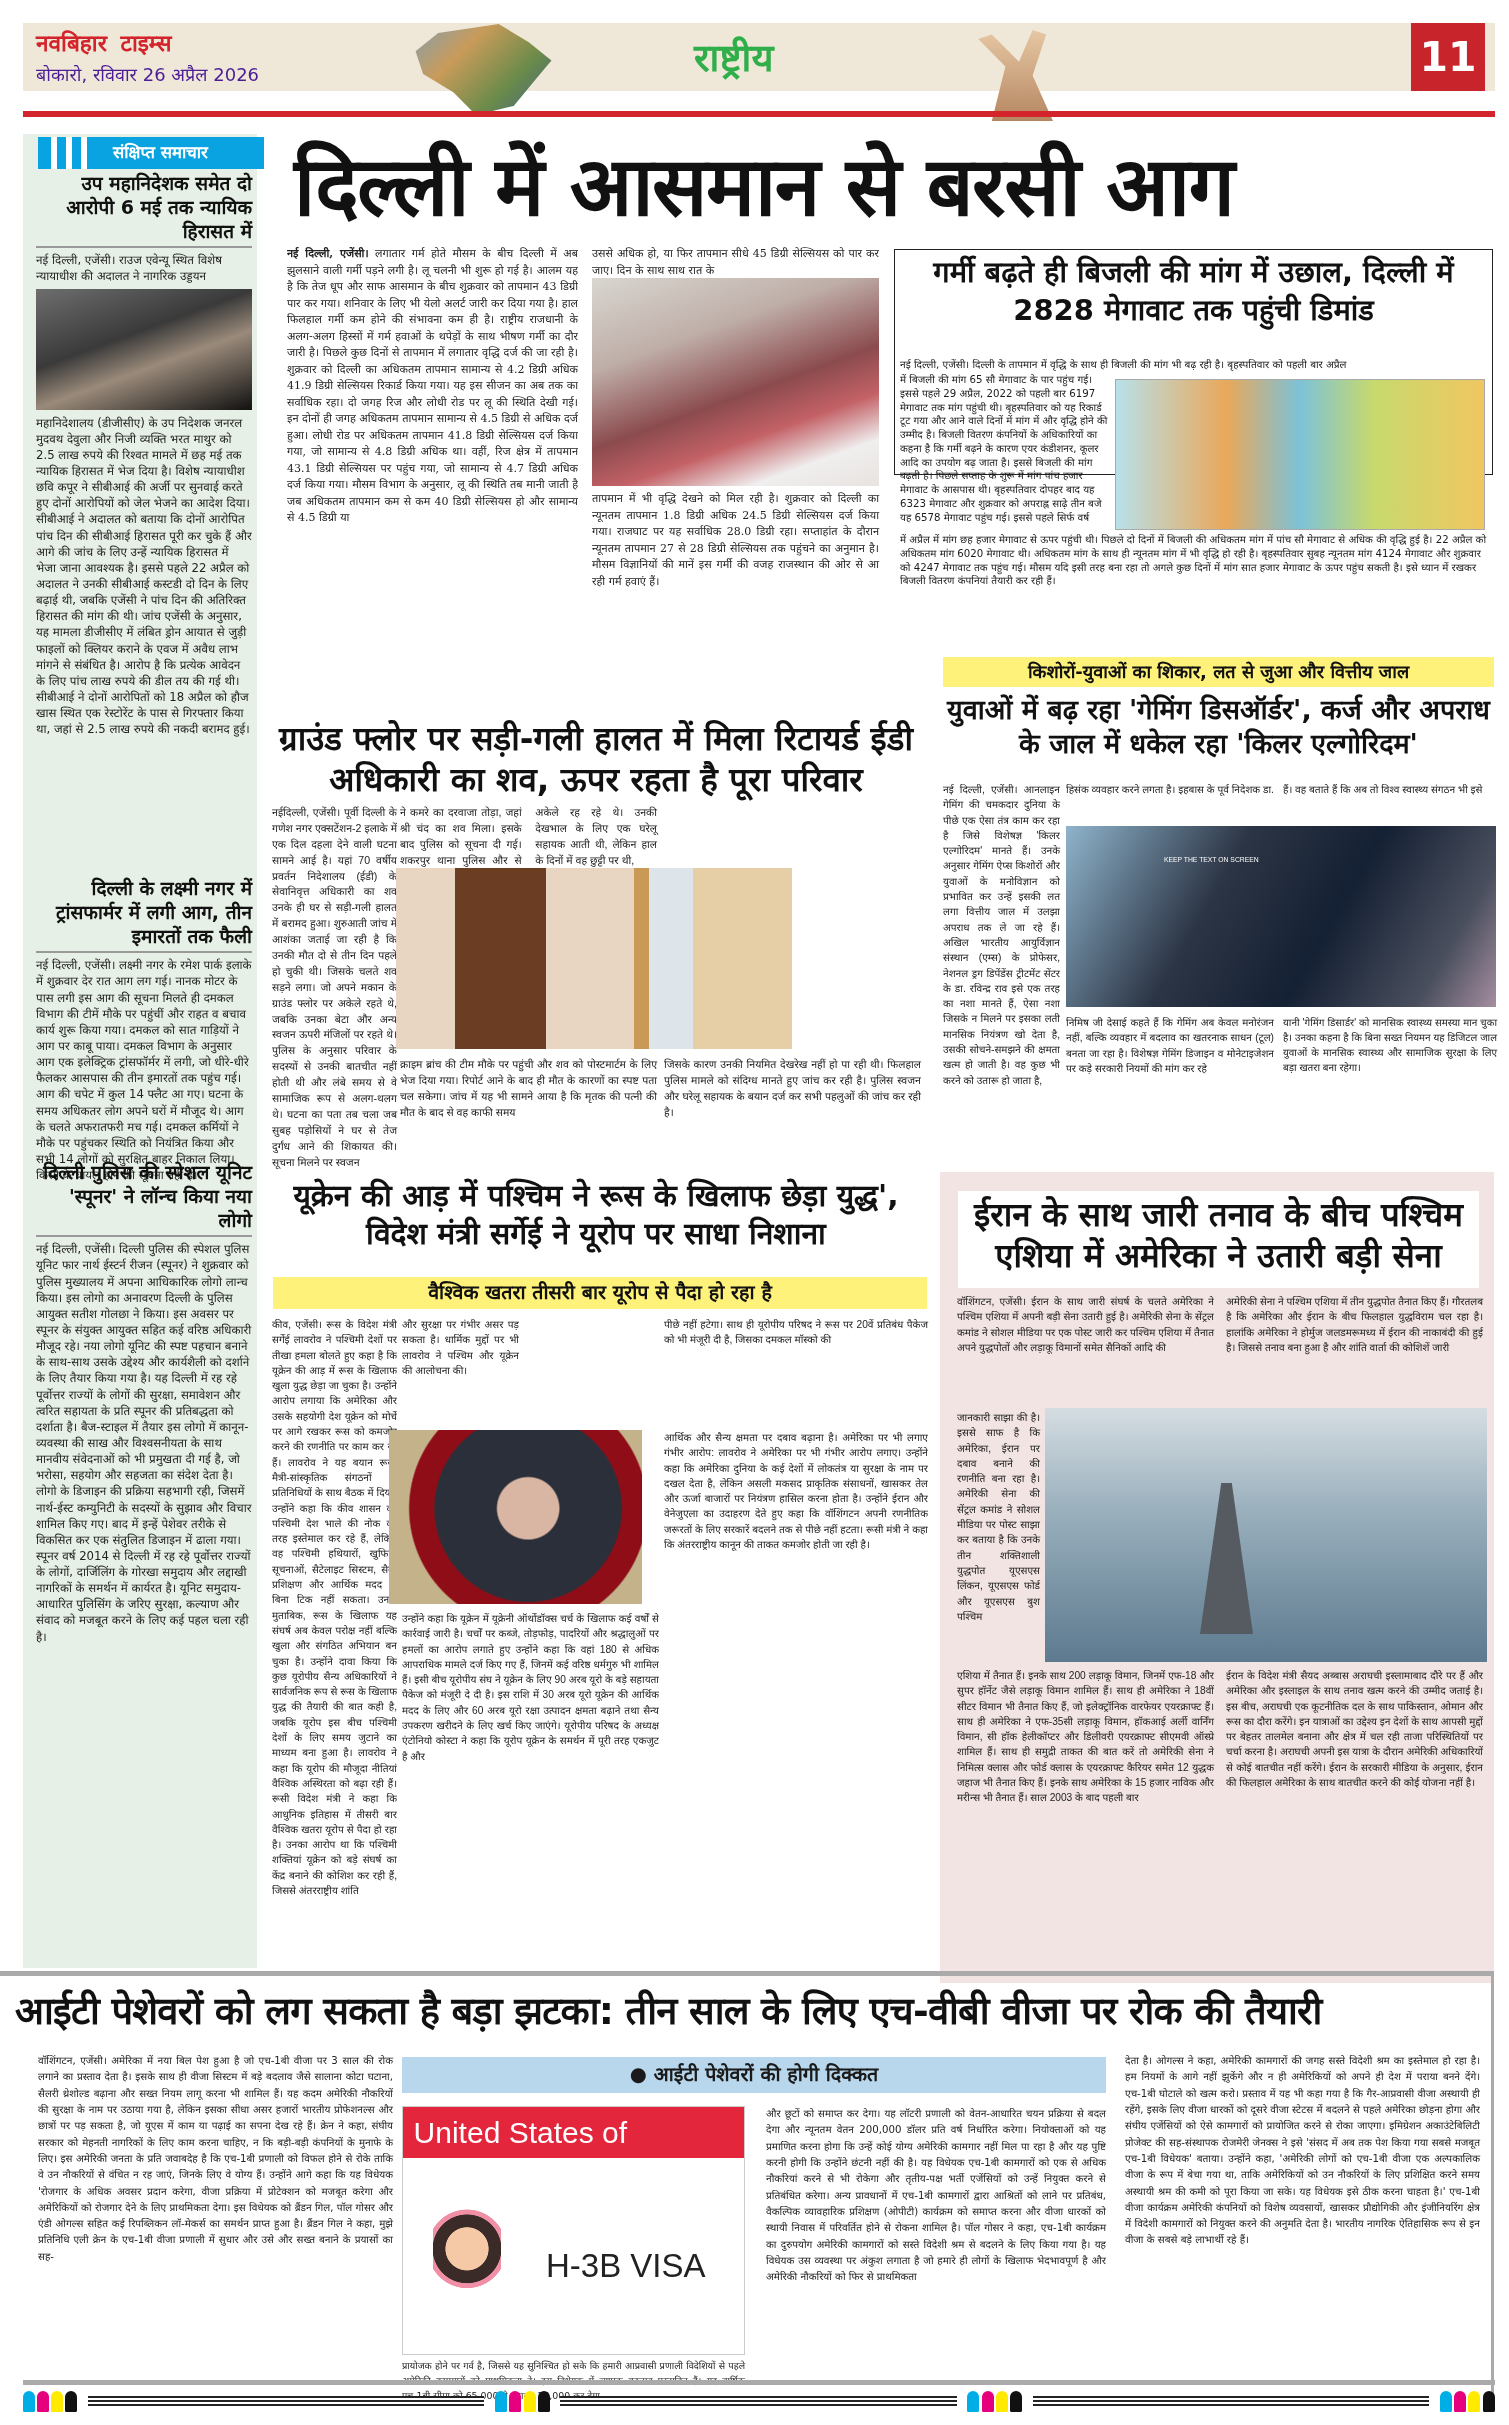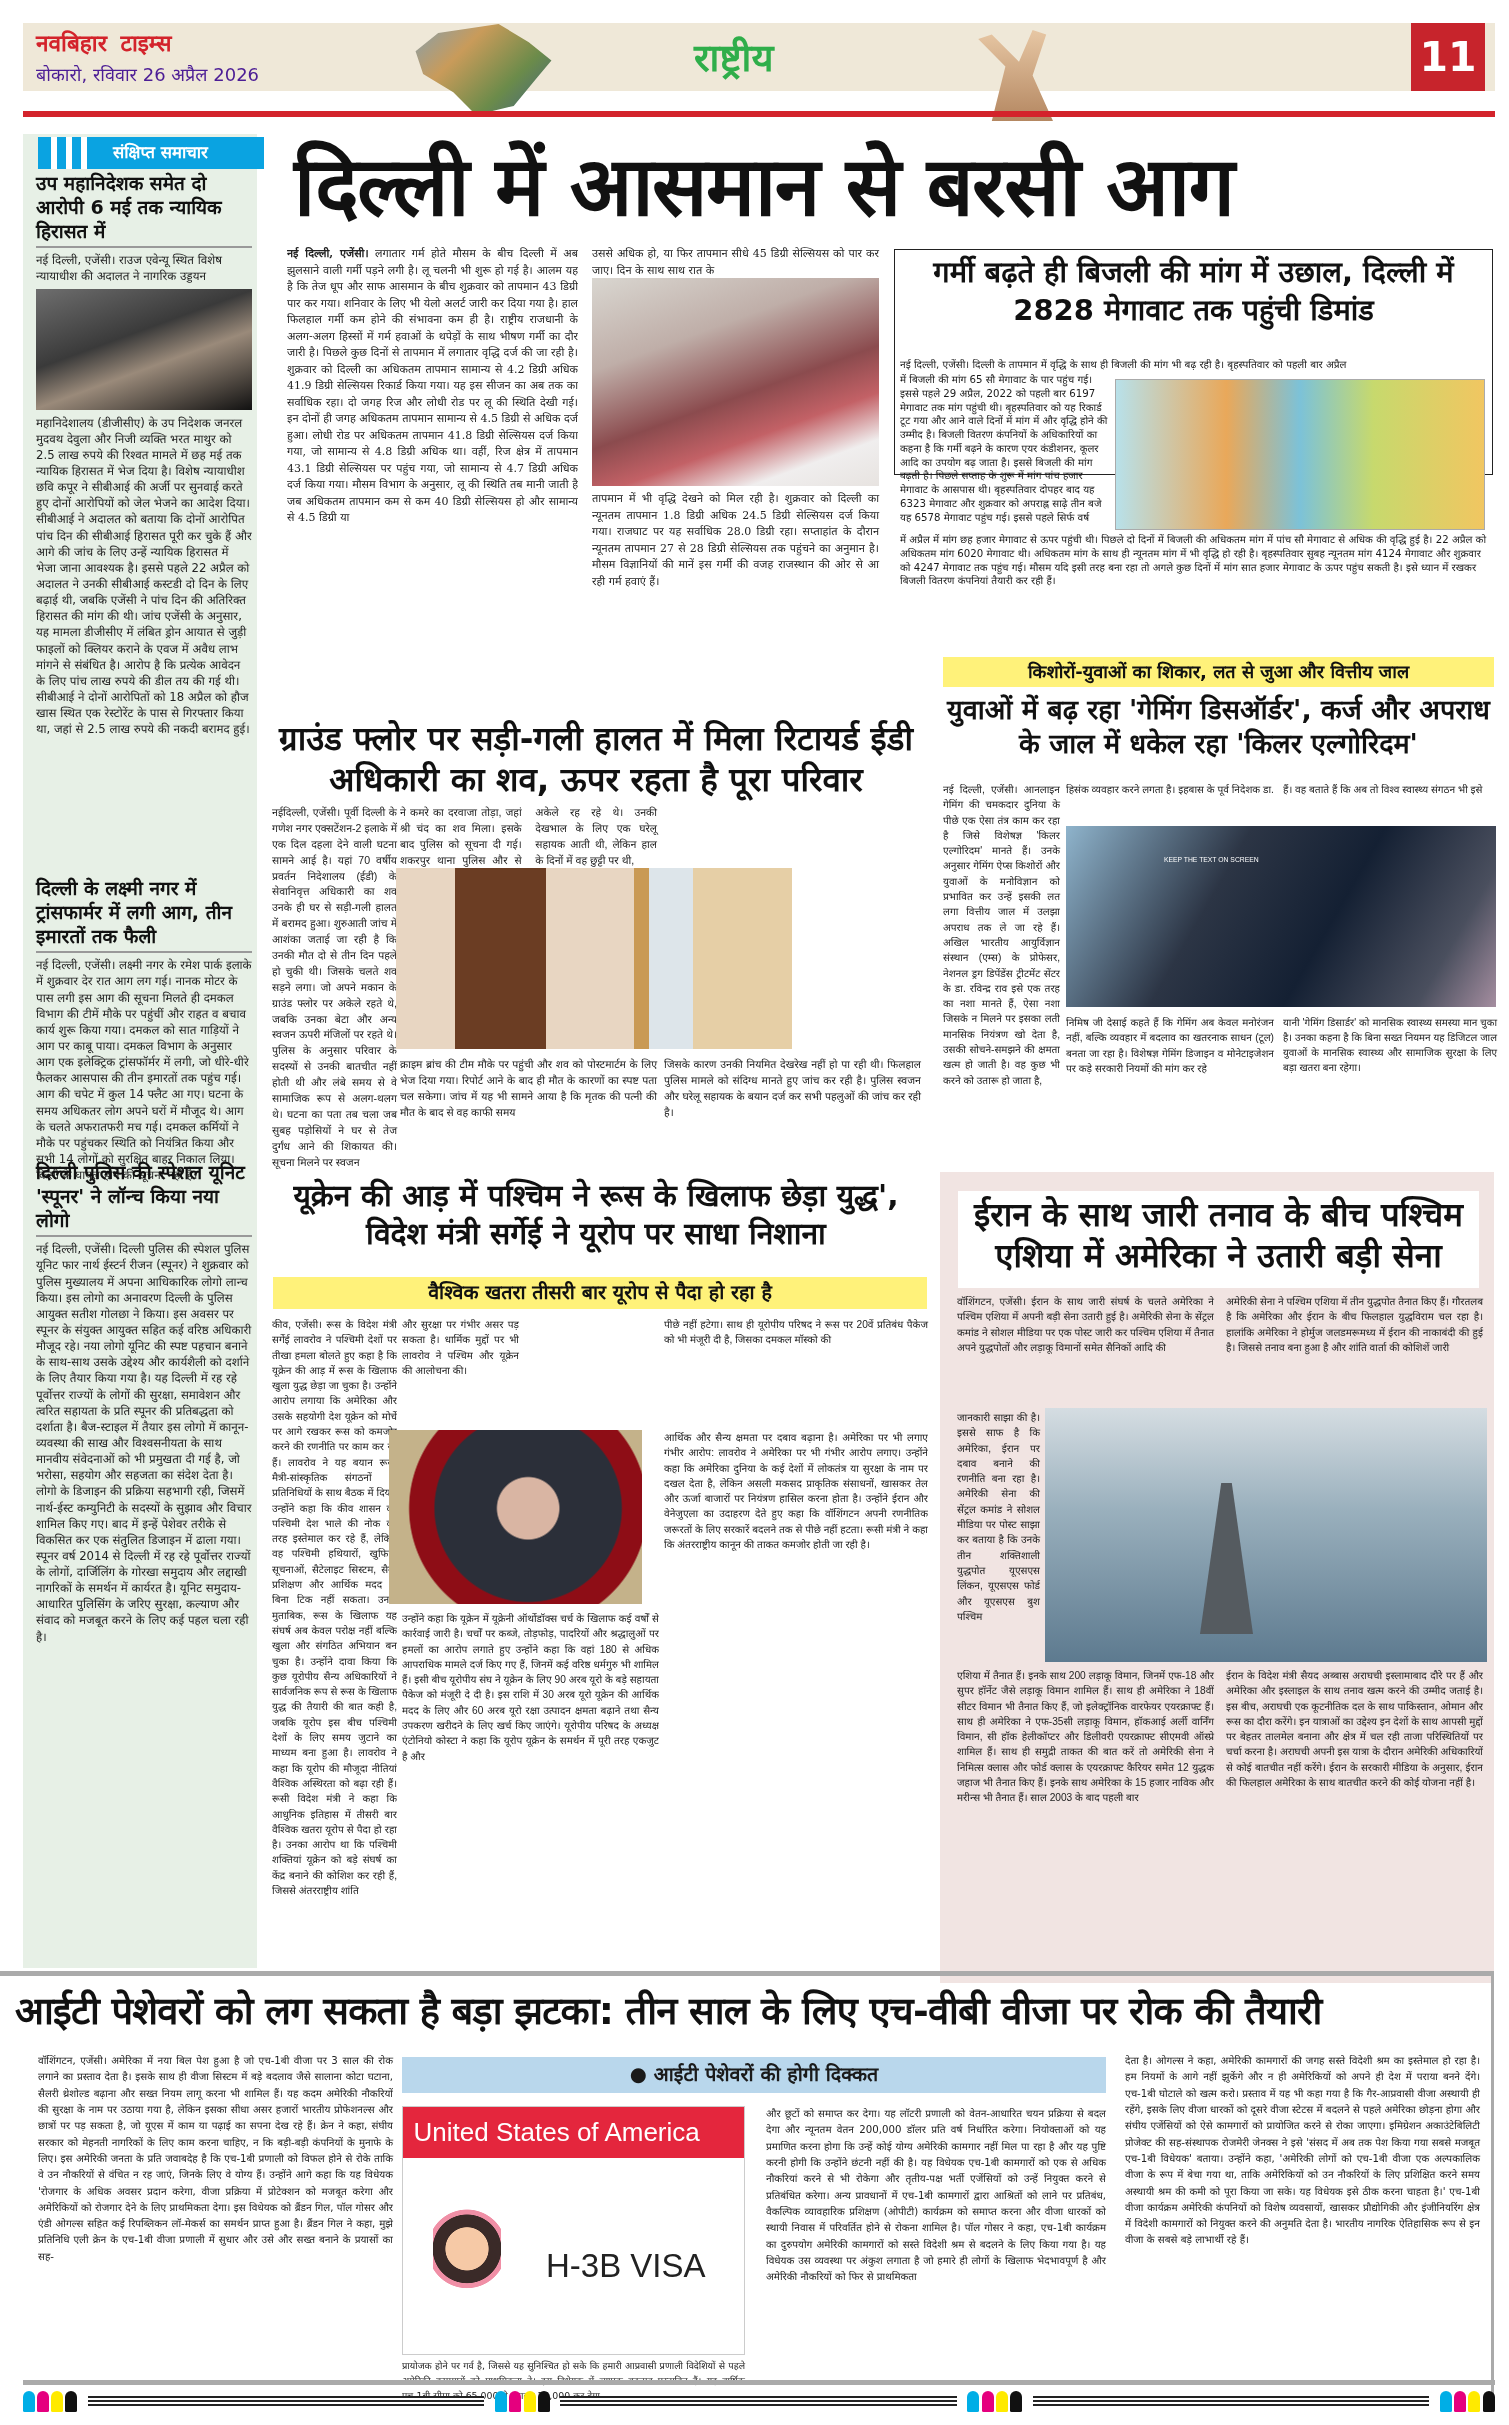--- a/index.html
+++ b/index.html
@@ -9,21 +9,21 @@
 .brand{left:36px;top:27px;font-size:22.6px;font-weight:bold;color:#d3232b;font-family:Liberation Mono, monospace}
 .dateline{left:36px;top:62px;font-size:18px;color:#4c1d95}
 .section{left:694px;top:30px;font-size:38px;font-weight:bold;color:#2fae4a}
 .pagebox{left:1411px;top:22.6px;width:74px;height:68px;background:#c7242c;color:#fff;font-size:41px;font-weight:bold;text-align:center;line-height:68px}
 .redrule{left:22.6px;top:111px;width:1472px;height:6px;background:#d3232b}
 .mapimg{left:408px;top:24px;width:151px;height:91px;background:linear-gradient(135deg,#7da0b8,#c99b5a,#6b8b4a,#3d5f8a);clip-path:polygon(20% 10%,60% 0,80% 20%,95% 40%,85% 60%,70% 90%,45% 100%,30% 75%,10% 55%,5% 30%)}
 .statue{left:951px;top:30px;width:136px;height:91px;background:linear-gradient(180deg,#e7c7a4,#b48761);clip-path:polygon(30% 100%,40% 40%,20% 10%,30% 5%,50% 35%,60% 0,70% 5%,60% 50%,75% 100%)}
 .sidebar{left:22.6px;top:134px;width:234px;height:1834px;background:#e7f0e6}
 .sidebar-tag{left:38px;top:137px;width:226px;height:32px;background:#0aa3e1;color:#fff;font-size:16.6px;font-weight:bold;padding-left:75px;line-height:32px}
 .tagbars{left:51px;top:137px;width:45px;height:32px;background:repeating-linear-gradient(90deg,#fff 0 6px,transparent 6px 15px)}
-.sb-head{font-weight:bold;font-size:19px;text-align:left;line-height:1.25;color:#111}
+.sb-head{font-weight:bold;font-size:19px;text-align:right;line-height:1.25;color:#111}
 .sb-body{font-size:11.7px;line-height:1.38;color:#222}
 .sb-rule{height:1.5px;background:#999}
 .mainhead{left:294px;top:142px;font-size:82px;font-weight:bold;color:#111;letter-spacing:-1.5px;line-height:1.1}
 .body{font-family:"DejaVu Serif",serif;font-size:11px;line-height:1.5;text-align:justify;color:#222}
 .body b{font-weight:bold}
 .photo1{left:592px;top:278px;width:287px;height:208px;background:linear-gradient(160deg,#d9d6d0 0%,#bfaea8 30%,#8b4b4e 55%,#c36166 70%,#f0eeee 85%,#e7e3e0 100%)}
 .powerbox{left:894px;top:249px;width:599px;height:226px;border:1.5px solid #222}
 .powerhead{font-weight:bold;font-size:29px;text-align:center;line-height:1.3;color:#111}
 .infographic{left:1115px;top:379px;width:370px;height:151px;background:linear-gradient(90deg,#b8e1ea,#e9a85a 30%,#7cc2d8 50%,#c7d96d 70%,#f1c661);border:0.8px solid #aaa}
 .yellowbar{background:#fff27a;font-weight:bold;text-align:center;color:#111}
@@ -32,21 +32,21 @@
 .photo-gamer{left:1066px;top:826px;width:430px;height:181px;background:linear-gradient(120deg,#8fb4cc 0%,#2c3545 35%,#142033 60%,#4a4f5e 85%,#a58ea0 100%)}
 .photo-lavrov{left:389px;top:1430px;width:253px;height:174px;background:radial-gradient(circle at 55% 45%,#d9b5a3 0 18%,#2b2f39 19% 55%,#8e0d16 56% 70%,#c4b28a 71%)}
 .iranbox{left:940px;top:1172px;width:554px;height:811px;background:#f1e4e2}
 .iranhead-bg{left:958px;top:1191px;width:521px;height:97px;background:#fff}
 .photo-ships{left:1045px;top:1408px;width:442px;height:254px;background:linear-gradient(180deg,#d5dde2 0%,#9ab0bd 40%,#5d7a8f 100%)}
 .ship{left:1200px;top:1483px;width:53px;height:151px;background:#555b60;clip-path:polygon(40% 0,60% 0,100% 100%,0 100%)}
 .grayrule{height:4.5px;background:#aaa}
 .visahead{left:15px;top:1983px;font-size:38px;font-weight:bold;color:#111;letter-spacing:-0.8px}
 .bluebox{left:402px;top:2057px;width:704px;height:36px;background:#b9d7ec;text-align:center;font-weight:bold;font-size:19.6px;line-height:36px}
 .visacard{left:402px;top:2106px;width:343px;height:249px;border:0.8px solid #ccc;background:#fff}
-.visacard .usa{background:#e4263d;color:#fff;font-family:"Liberation Sans",sans-serif;font-size:26px;padding:6px 10.6px;height:51px;line-height:39px}
+.visacard .usa{background:#e4263d;color:#fff;font-family:"Liberation Sans",sans-serif;font-size:30px;padding:6px 10.6px;height:51px;line-height:39px}
 .visacard .h1b{font-family:"Liberation Sans",sans-serif;font-size:33px;position:absolute;left:143px;top:140px;color:#222}
 .girl{position:absolute;left:30px;top:91px;width:68px;height:113px;background:radial-gradient(circle at 50% 45%,#f6c9a6 0 30%,#3a2a28 31% 48%,#f08fa6 49% 55%,transparent 56%)}
 .v-body{font-family:"DejaVu Sans",sans-serif;font-size:10.2px;line-height:1.6;text-align:justify;color:#222}
 .cmyk{display:flex;gap:2.3px}
 .cmyk span{width:12px;height:21px;border-radius:6px 6px 1.5px 1.5px;display:inline-block}
 .stripes{height:10.6px;background:repeating-linear-gradient(180deg,#222 0 2.3px,#fff 2.3px 3.8px)}
 </style>
 </head>
 <body>
 

